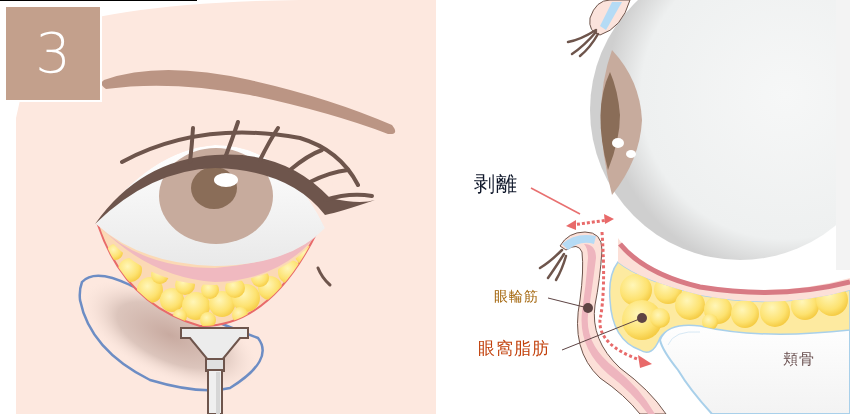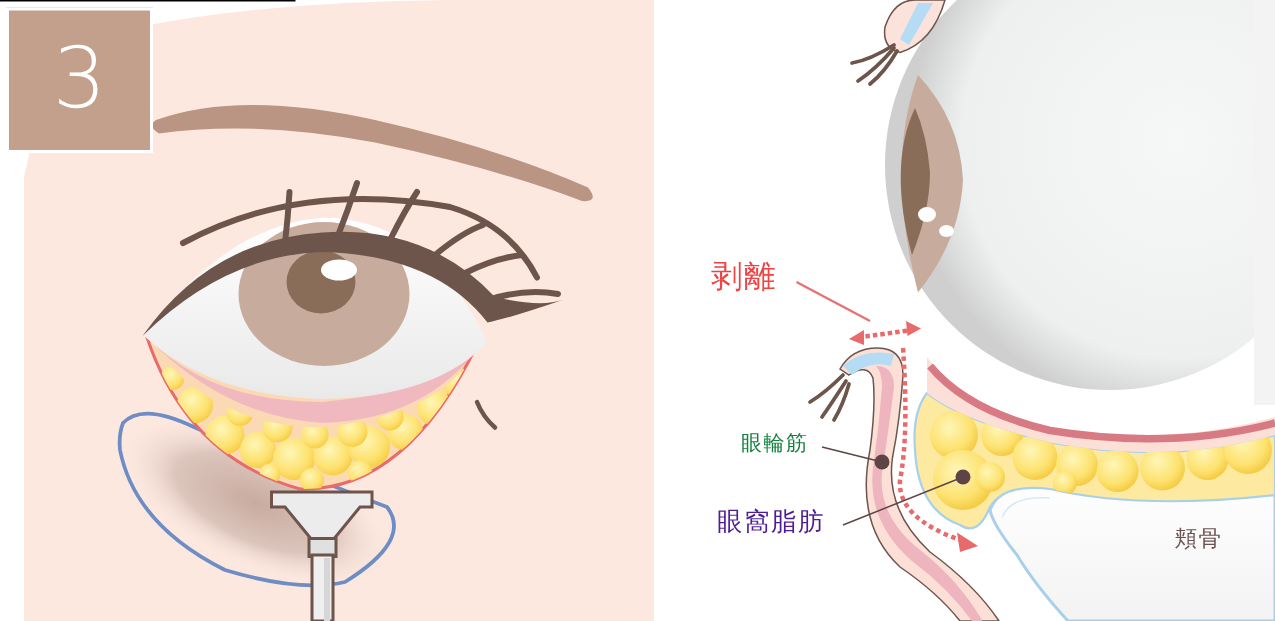--- a/index.html
+++ b/index.html
@@ -8,23 +8,23 @@
     .topline { position: absolute; left: 0; top: 0; width: 197px; height: 1px; background: #000; }
     .panel-left { position: absolute; left: 0; top: 0; width: 436px; height: 414px; }
     .panel-right { position: absolute; left: 436px; top: 0; width: 414px; height: 414px; }
     svg { display: block; }
     .step-badge { position: absolute; left: 4px; top: 5px; width: 98px; height: 97px;
                   background: #c3a08c; border: 2px solid #ffffff; box-sizing: border-box;
                   display: flex; align-items: center; justify-content: center; }
     .step-number { color: #ffffff; font-family: "DejaVu Sans", sans-serif; font-weight: 300;
                    font-size: 56px; line-height: 1; margin-top: -2px; }
     .label { position: absolute; white-space: nowrap; line-height: 1; }
-    .label-peel { left: 474px; top: 174px; font-size: 21px; color: #ef4444; letter-spacing: 1px; }
-    .label-muscle { left: 494px; top: 289px; font-size: 14px; color: #15803d; letter-spacing: 1px; }
-    .label-fat { left: 478px; top: 340px; font-size: 17px; color: #4c1d95; letter-spacing: 1px; }
+    .label-peel { left: 474px; top: 174px; font-size: 21px; color: #0f172a; letter-spacing: 1px; }
+    .label-muscle { left: 494px; top: 289px; font-size: 14px; color: #a16207; letter-spacing: 1px; }
+    .label-fat { left: 478px; top: 340px; font-size: 17px; color: #c2410c; letter-spacing: 1px; }
     .label-bone { left: 761px; top: 352px; font-size: 15px; color: #6a5050; letter-spacing: 1px; margin-left: 22px; }
   </style>
 </head>
 <body>
 
 <div class="topline"></div>
 
 <div class="panel-left">
   <svg width="436" height="414" viewBox="0 0 436 414">
     <defs>

